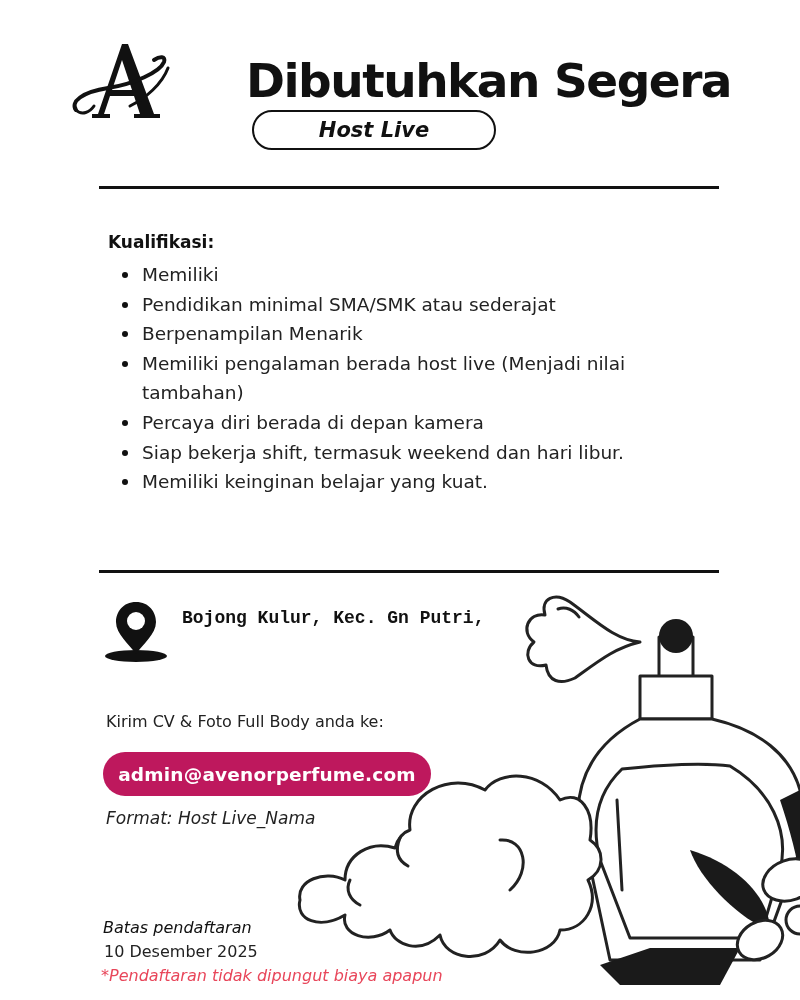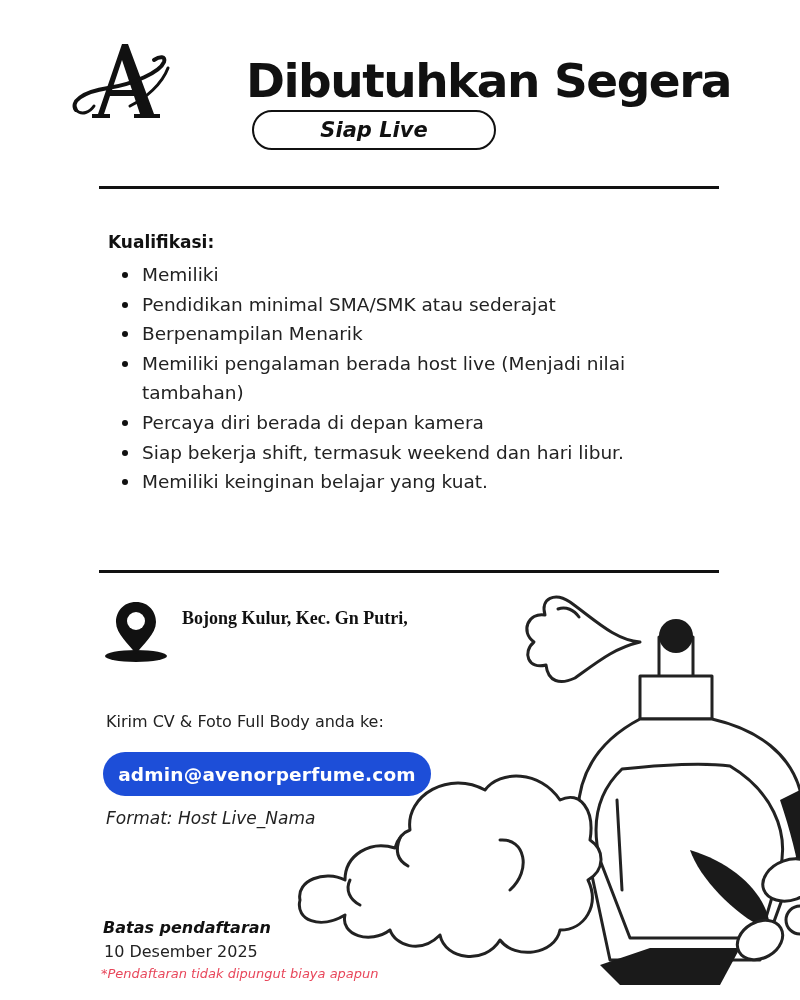--- a/index.html
+++ b/index.html
@@ -10,44 +10,44 @@
     .pill-outline { left:252px; top:110px; width:244px; height:40px; border:2px solid #111; border-radius:22px; display:flex; align-items:center; justify-content:center; box-sizing:border-box; }
     .pill-outline span { font-family:"DejaVu Sans", sans-serif; font-weight:bold; font-style:italic; font-size:21px; color:#111; }
     .hr { left:99px; width:620px; height:3px; background:#111; }
     .hr1 { top:186px; }
     .hr2 { top:570px; }
     .qual-title { left:108px; top:232px; font-family:"DejaVu Sans", sans-serif; font-weight:bold; font-size:17px; color:#111; }
     .qual-list { left:122px; top:260px; width:540px; margin:0; padding:0; list-style:none; font-family:"DejaVu Sans", sans-serif; font-size:18.5px; color:#222; }
     .qual-list li { position:relative; padding-left:20px; line-height:29.6px; }
     .qual-list li .dot { position:absolute; left:0; top:12px; width:6px; height:6px; border-radius:50%; background:#111; }
     .pin { left:103px; top:600px; width:66px; height:64px; }
-    .address { left:182px; top:604px; font-family:Liberation Serif, serif; font-weight:bold; font-size:18px; line-height:29px; color:#111; }
+    .address { left:182px; top:604px; font-family:Liberation Mono, monospace; font-weight:bold; font-size:18px; line-height:29px; color:#111; }
     .send-label { left:106px; top:712px; font-family:"DejaVu Sans", sans-serif; font-size:16px; color:#222; }
-    .email-pill { left:103px; top:752px; width:328px; height:44px; background:#1d4ed8; border-radius:22px; display:flex; align-items:center; justify-content:center; }
+    .email-pill { left:103px; top:752px; width:328px; height:44px; background:#be185d; border-radius:22px; display:flex; align-items:center; justify-content:center; }
     .email-pill span { font-family:"DejaVu Sans", sans-serif; font-weight:bold; font-size:18.5px; color:#fff; letter-spacing:0.2px; }
     .format { left:106px; top:808px; font-family:"DejaVu Sans", sans-serif; font-style:italic; font-size:17px; color:#222; }
-    .deadline-label { left:103px; top:918px; font-family:"DejaVu Sans", sans-serif; font-weight:bold; font-style:italic; font-size:16px; color:#111; }
+    .deadline-label { left:103px; top:918px; font-family:"DejaVu Sans", sans-serif; font-weight:normal; font-style:italic; font-size:16px; color:#111; }
     .deadline-date { left:104px; top:942px; font-family:"DejaVu Sans", sans-serif; font-size:16px; color:#222; }
-    .note { left:101px; top:966px; font-family:"DejaVu Sans", sans-serif; font-style:italic; font-size:13px; color:#e8465a; }
+    .note { left:101px; top:966px; font-family:"DejaVu Sans", sans-serif; font-style:italic; font-size:16px; color:#e8465a; }
     .illus { left:0; top:0; width:800px; height:1000px; pointer-events:none; }
   </style>
 </head>
 <body>
 
 <svg class="abs logo" viewBox="0 0 110 90">
   <path d="M54 4 L30 74 L24 74 L24 78 L42 78 L42 74 L36 74 L42 56 L66 56 L72 74 L66 74 L66 78 L92 78 L92 74 L86 74 L60 4 Z M44 50 L54 20 L64 50 Z" fill="#111"></path>
   <path d="M8 70 C2 62, 14 52, 40 48 C66 44, 92 32, 96 22 C98 16, 92 16, 86 20" fill="none" stroke="#111" stroke-width="4" stroke-linecap="round"></path>
   <path d="M8 70 C14 76, 22 72, 26 66" fill="none" stroke="#111" stroke-width="3" stroke-linecap="round"></path>
   <path d="M62 66 C78 58, 94 44, 100 28" fill="none" stroke="#111" stroke-width="3" stroke-linecap="round"></path>
 </svg>
 
 <div class="abs title">Dibutuhkan Segera</div>
 
 <div class="abs pill-outline">
-  <span>Siap Live</span>
+  <span>Host Live</span>
 </div>
 
 <div class="abs hr hr1"></div>
 
 <div class="abs qual-title">Kualifikasi:</div>
 <ul class="abs qual-list">
   <li><span class="dot"></span><span>Memiliki</span></li>
   <li><span class="dot"></span><span>Pendidikan minimal SMA/SMK atau sederajat</span></li>
   <li><span class="dot"></span><span>Berpenampilan Menarik</span></li>
   <li style="width:500px;"><span class="dot"></span><span>Memiliki pengalaman berada host live (Menjadi nilai tambahan)</span></li>

